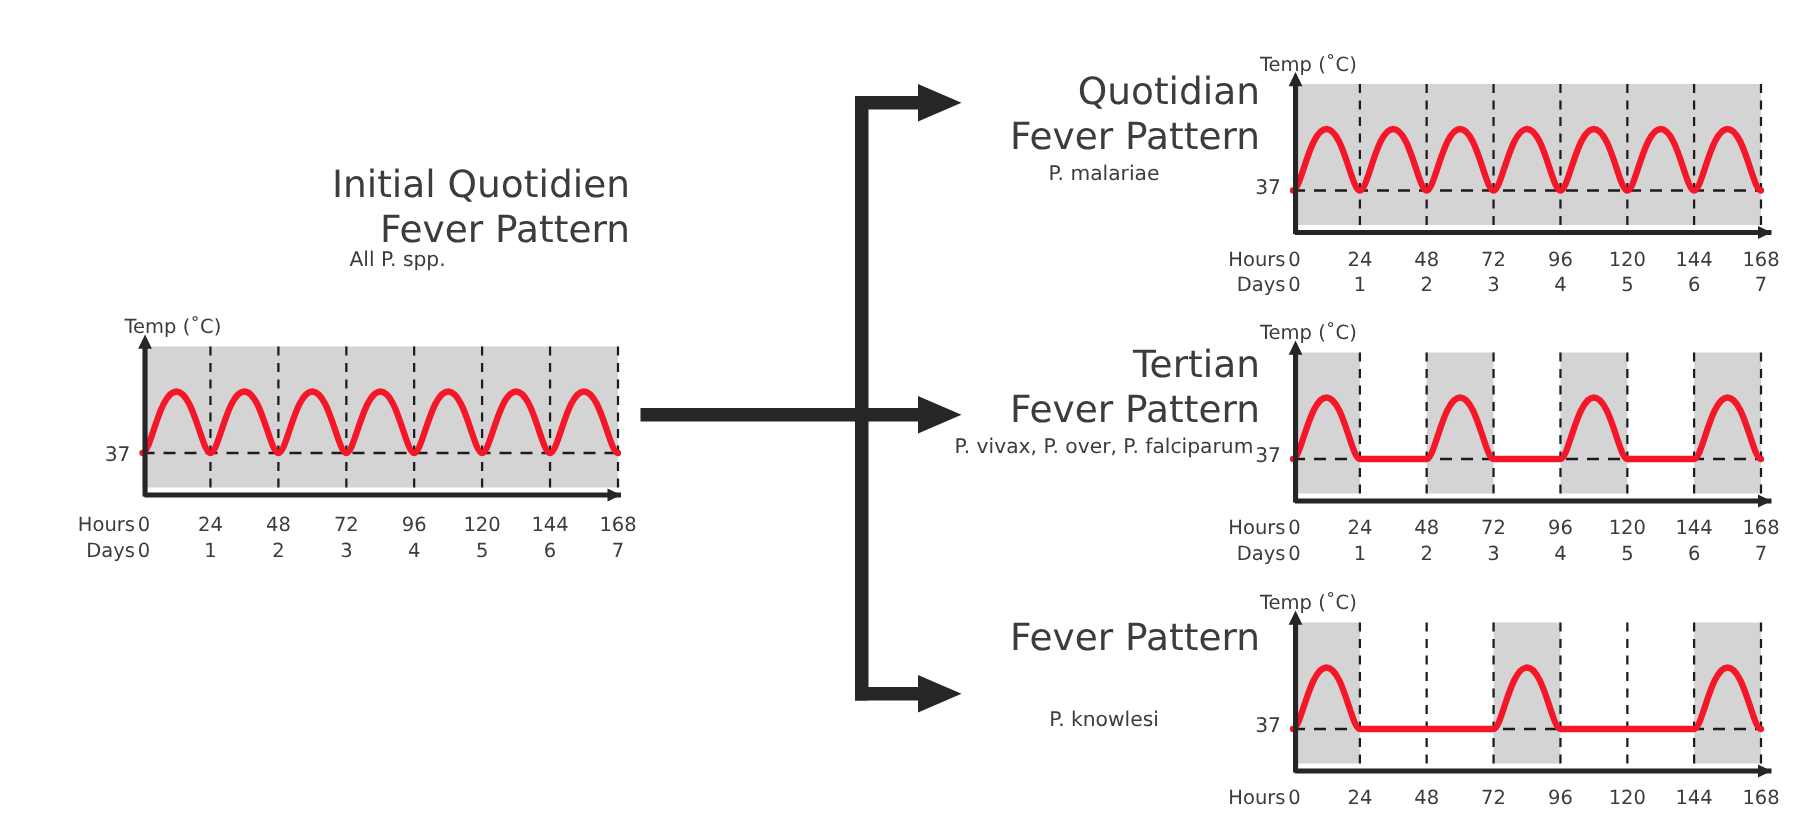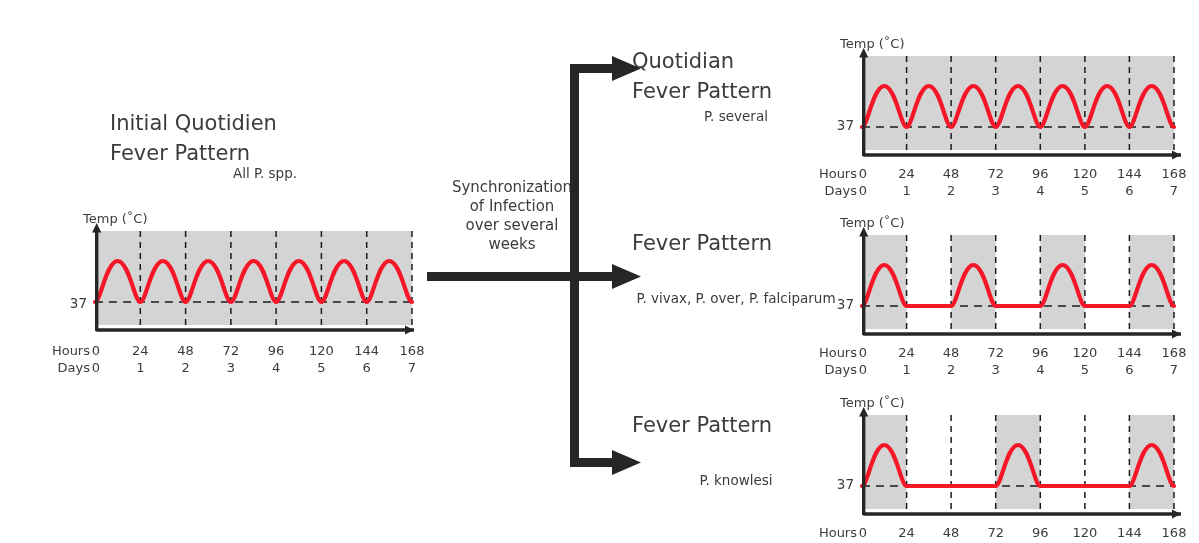--- a/index.html
+++ b/index.html
@@ -13,22 +13,22 @@
     overflow: hidden;
     font-family: "DejaVu Sans", "Liberation Sans", sans-serif;
     color: #3a3a3a;
   }
 
   .stage { position: absolute; inset: 0; }
 
   
   .title-main {
     position: absolute;
-    text-align: left;
-    font-size: 21px;
+    text-align: right;
+    font-size: 25px;
     line-height: 30px;
     color: #3c3c3c;
     font-weight: 400;
     white-space: nowrap;
   }
   .title-main .ln { display: block; }
   .subtitle {
     position: absolute;
     text-align: center;
     font-size: 13.5px;
@@ -144,26 +144,20 @@
         <span class="tick" style="left:90.6px">2</span>
         <span class="tick" style="left:135.9px">3</span>
         <span class="tick" style="left:181.1px">4</span>
         <span class="tick" style="left:226.4px">5</span>
         <span class="tick" style="left:271.7px">6</span>
         <span class="tick" style="left:317px">7</span>
       </div>
     </div>
   </div>
 
-  <div class="sync-text" style="left:432px; top:178px; width:160px;">
-    <span class="ln">Synchronization</span>
-    <span class="ln">of Infection</span>
-    <span class="ln">over several</span>
-    <span class="ln">weeks</span>
-  </div>
 
   <svg class="arrows" width="1199" height="543">
     <g fill="#262626">
 
       <rect x="570" y="64" width="9" height="403"></rect>
 
       <rect x="427" y="272" width="152" height="9"></rect>
 
       <rect x="570" y="64" width="48" height="9"></rect>
       <path d="M641,68.5 L612,56 L612,81 Z"></path>
@@ -173,21 +167,21 @@
 
       <rect x="570" y="458" width="48" height="9"></rect>
       <path d="M641,462.5 L612,450 L612,475 Z"></path>
     </g>
   </svg>
 
   <div class="title-main" style="left:632px; top:46px; width:208px;">
     <span class="ln">Quotidian</span>
     <span class="ln">Fever Pattern</span>
   </div>
-  <div class="subtitle" style="left:632px; top:108px; width:208px;">P. several</div>
+  <div class="subtitle" style="left:632px; top:108px; width:208px;">P. malariae</div>
 
   <div class="panel" style="left:862px; top:28px;">
     <div class="axis-caption" style="left:-22px; top:-20px;">Temp (˚C)</div>
     <div class="val37" style="left:-32px; top:61px; width:24px;">37</div>
     <svg width="320" height="106" viewBox="0 0 320 106" role="img">
       <rect x="0" y="0" width="312" height="94" fill="#d4d4d4"></rect>
       <g stroke="#1c1c1c" stroke-width="1.5" stroke-dasharray="6 5">
         <line x1="44.6" y1="0" x2="44.6" y2="94"></line>
         <line x1="89.1" y1="0" x2="89.1" y2="94"></line>
         <line x1="133.7" y1="0" x2="133.7" y2="94"></line>
@@ -229,20 +223,21 @@
         <span class="tick" style="left:133.7px">3</span>
         <span class="tick" style="left:178.3px">4</span>
         <span class="tick" style="left:222.9px">5</span>
         <span class="tick" style="left:267.4px">6</span>
         <span class="tick" style="left:312px">7</span>
       </div>
     </div>
   </div>
 
   <div class="title-main" style="left:632px; top:228px; width:208px;">
+    <span class="ln">Tertian</span>
     <span class="ln">Fever Pattern</span>
   </div>
   <div class="subtitle" style="left:622px; top:290px; width:228px;">P. vivax, P. over, P. falciparum</div>
 
   <div class="panel" style="left:862px; top:207px;">
     <div class="axis-caption" style="left:-22px; top:-20px;">Temp (˚C)</div>
     <div class="val37" style="left:-32px; top:61px; width:24px;">37</div>
     <svg width="320" height="106" viewBox="0 0 320 106" role="img">
       <g fill="#d4d4d4">
         <rect x="0" y="0" width="44.6" height="94"></rect>

